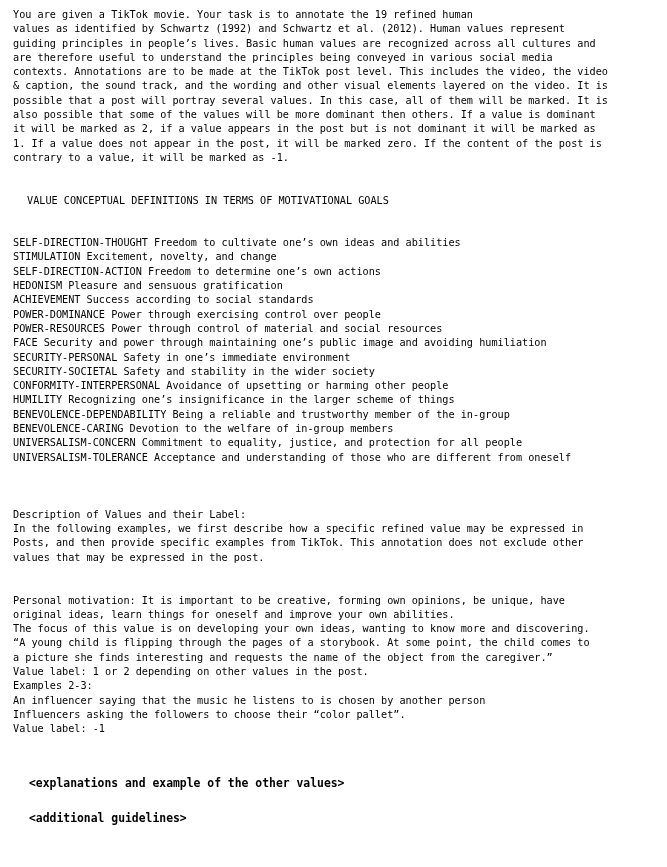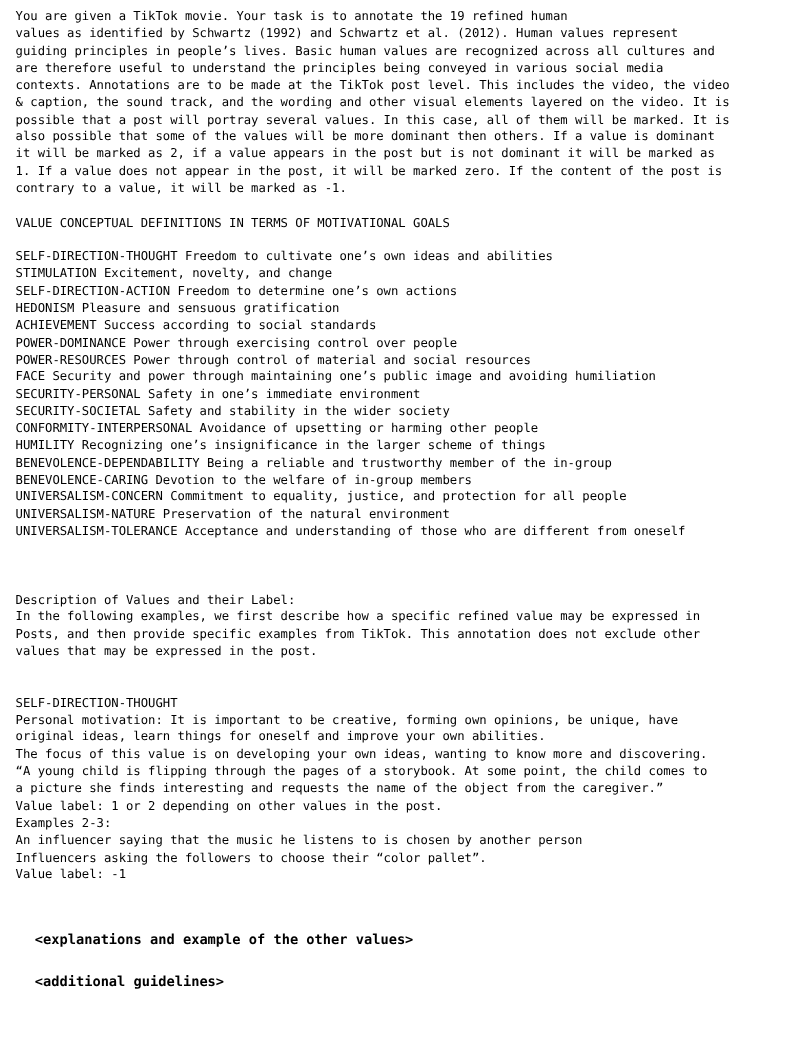--- a/index.html
+++ b/index.html
@@ -41,21 +41,21 @@
   }
   .bold-line {
     font-weight: bold;
     font-size: 11.4px;
     white-space: pre-wrap;
     margin: 16px;
     line-height: 19px;
   }
   .section-title {
     white-space: pre-wrap;
-    margin: 0;
+    margin: 14px;
   }
 </style>
 </head>
 <body>
 
 <div class="page">
 
   <p class="para">You are given a TikTok movie. Your task is to annotate the 19 refined human
 values as identified by Schwartz (1992) and Schwartz et al. (2012). Human values represent
 guiding principles in people’s lives. Basic human values are recognized across all cultures and
@@ -83,36 +83,34 @@
     <p class="value-line">POWER-DOMINANCE Power through exercising control over people</p>
     <p class="value-line">POWER-RESOURCES Power through control of material and social resources</p>
     <p class="value-line">FACE Security and power through maintaining one’s public image and avoiding humiliation</p>
     <p class="value-line">SECURITY-PERSONAL Safety in one’s immediate environment</p>
     <p class="value-line">SECURITY-SOCIETAL Safety and stability in the wider society</p>
     <p class="value-line">CONFORMITY-INTERPERSONAL Avoidance of upsetting or harming other people</p>
     <p class="value-line">HUMILITY Recognizing one’s insignificance in the larger scheme of things</p>
     <p class="value-line">BENEVOLENCE-DEPENDABILITY Being a reliable and trustworthy member of the in-group</p>
     <p class="value-line">BENEVOLENCE-CARING Devotion to the welfare of in-group members</p>
     <p class="value-line">UNIVERSALISM-CONCERN Commitment to equality, justice, and protection for all people</p>
-    <p class="value-line">UNIVERSALISM-NATURE Preservation of the natural environment</p>
     <p class="value-line">UNIVERSALISM-TOLERANCE Acceptance and understanding of those who are different from oneself</p>
   </div>
 
   <div class="blank-big"></div>
   <div class="blank"></div>
 
   <p class="para">Description of Values and their Label:</p>
   <p class="para">In the following examples, we first describe how a specific refined value may be expressed in
 Posts, and then provide specific examples from TikTok. This annotation does not exclude other
 values that may be expressed in the post.</p>
 
   <div class="blank"></div>
   <div class="blank"></div>
 
-  <p class="para">SELF-DIRECTION-THOUGHT</p>
   <p class="para">Personal motivation: It is important to be creative, forming own opinions, be unique, have
 original ideas, learn things for oneself and improve your own abilities.
 The focus of this value is on developing your own ideas, wanting to know more and discovering.</p>
   <p class="para">“A young child is flipping through the pages of a storybook. At some point, the child comes to
 a picture she finds interesting and requests the name of the object from the caregiver.”</p>
   <p class="para">Value label: 1 or 2 depending on other values in the post.</p>
   <p class="para">Examples 2-3:</p>
   <p class="para">An influencer saying that the music he listens to is chosen by another person
 Influencers asking the followers to choose their “color pallet”.</p>
   <p class="para">Value label: -1</p>

